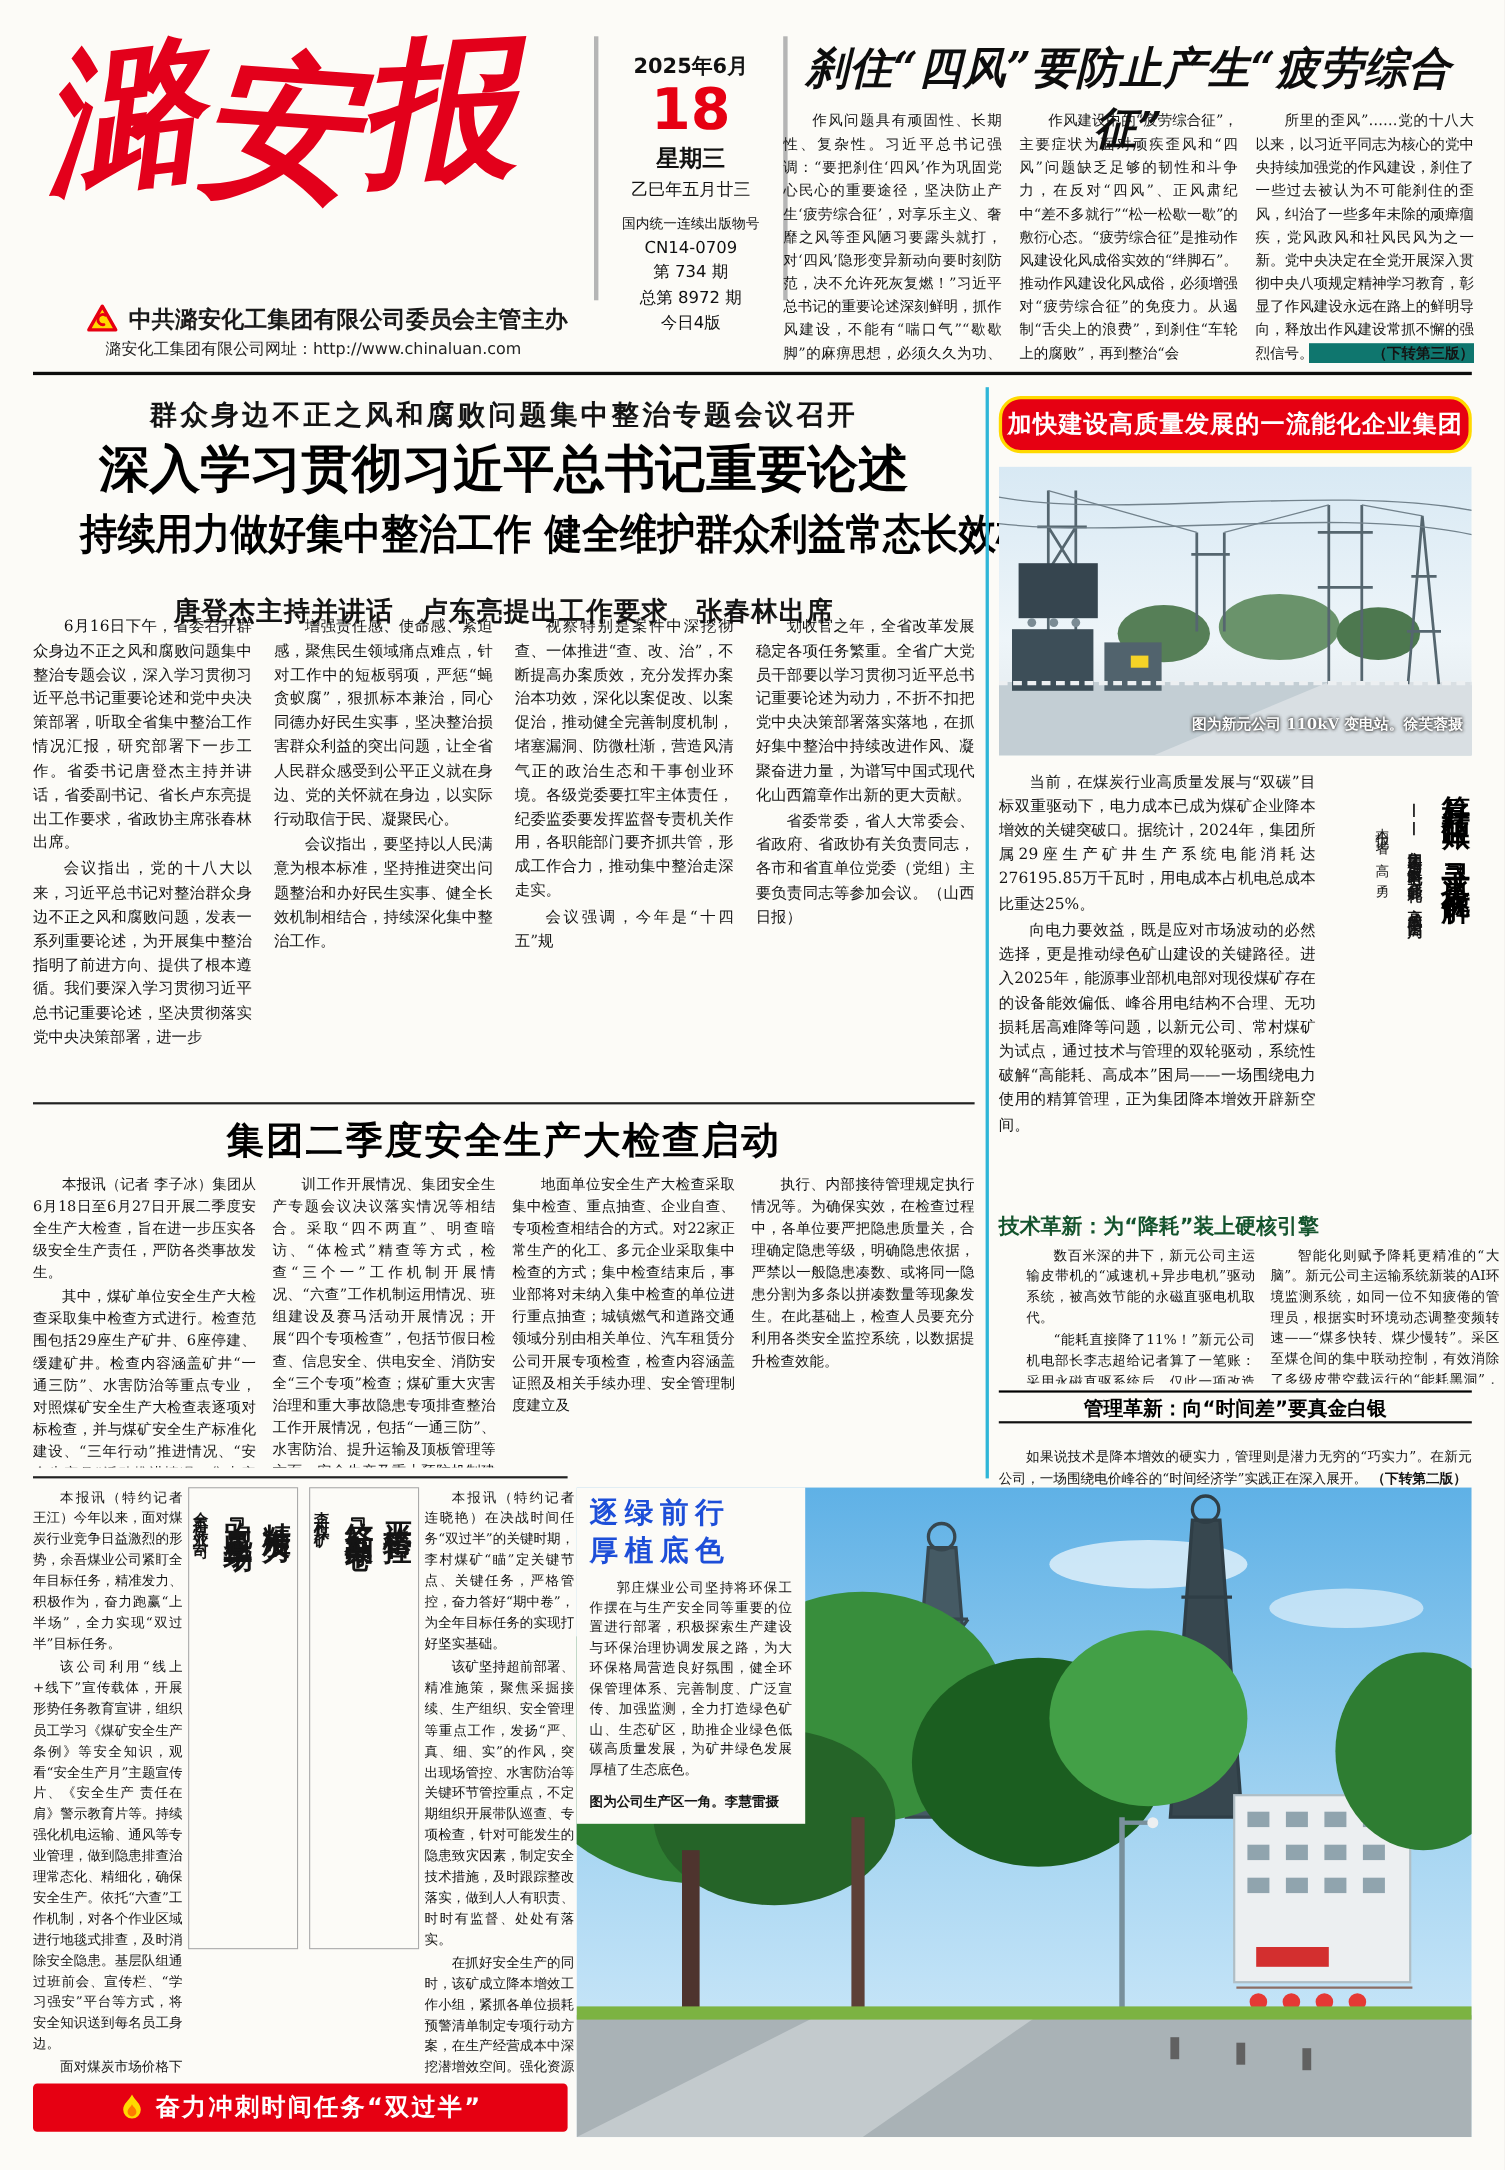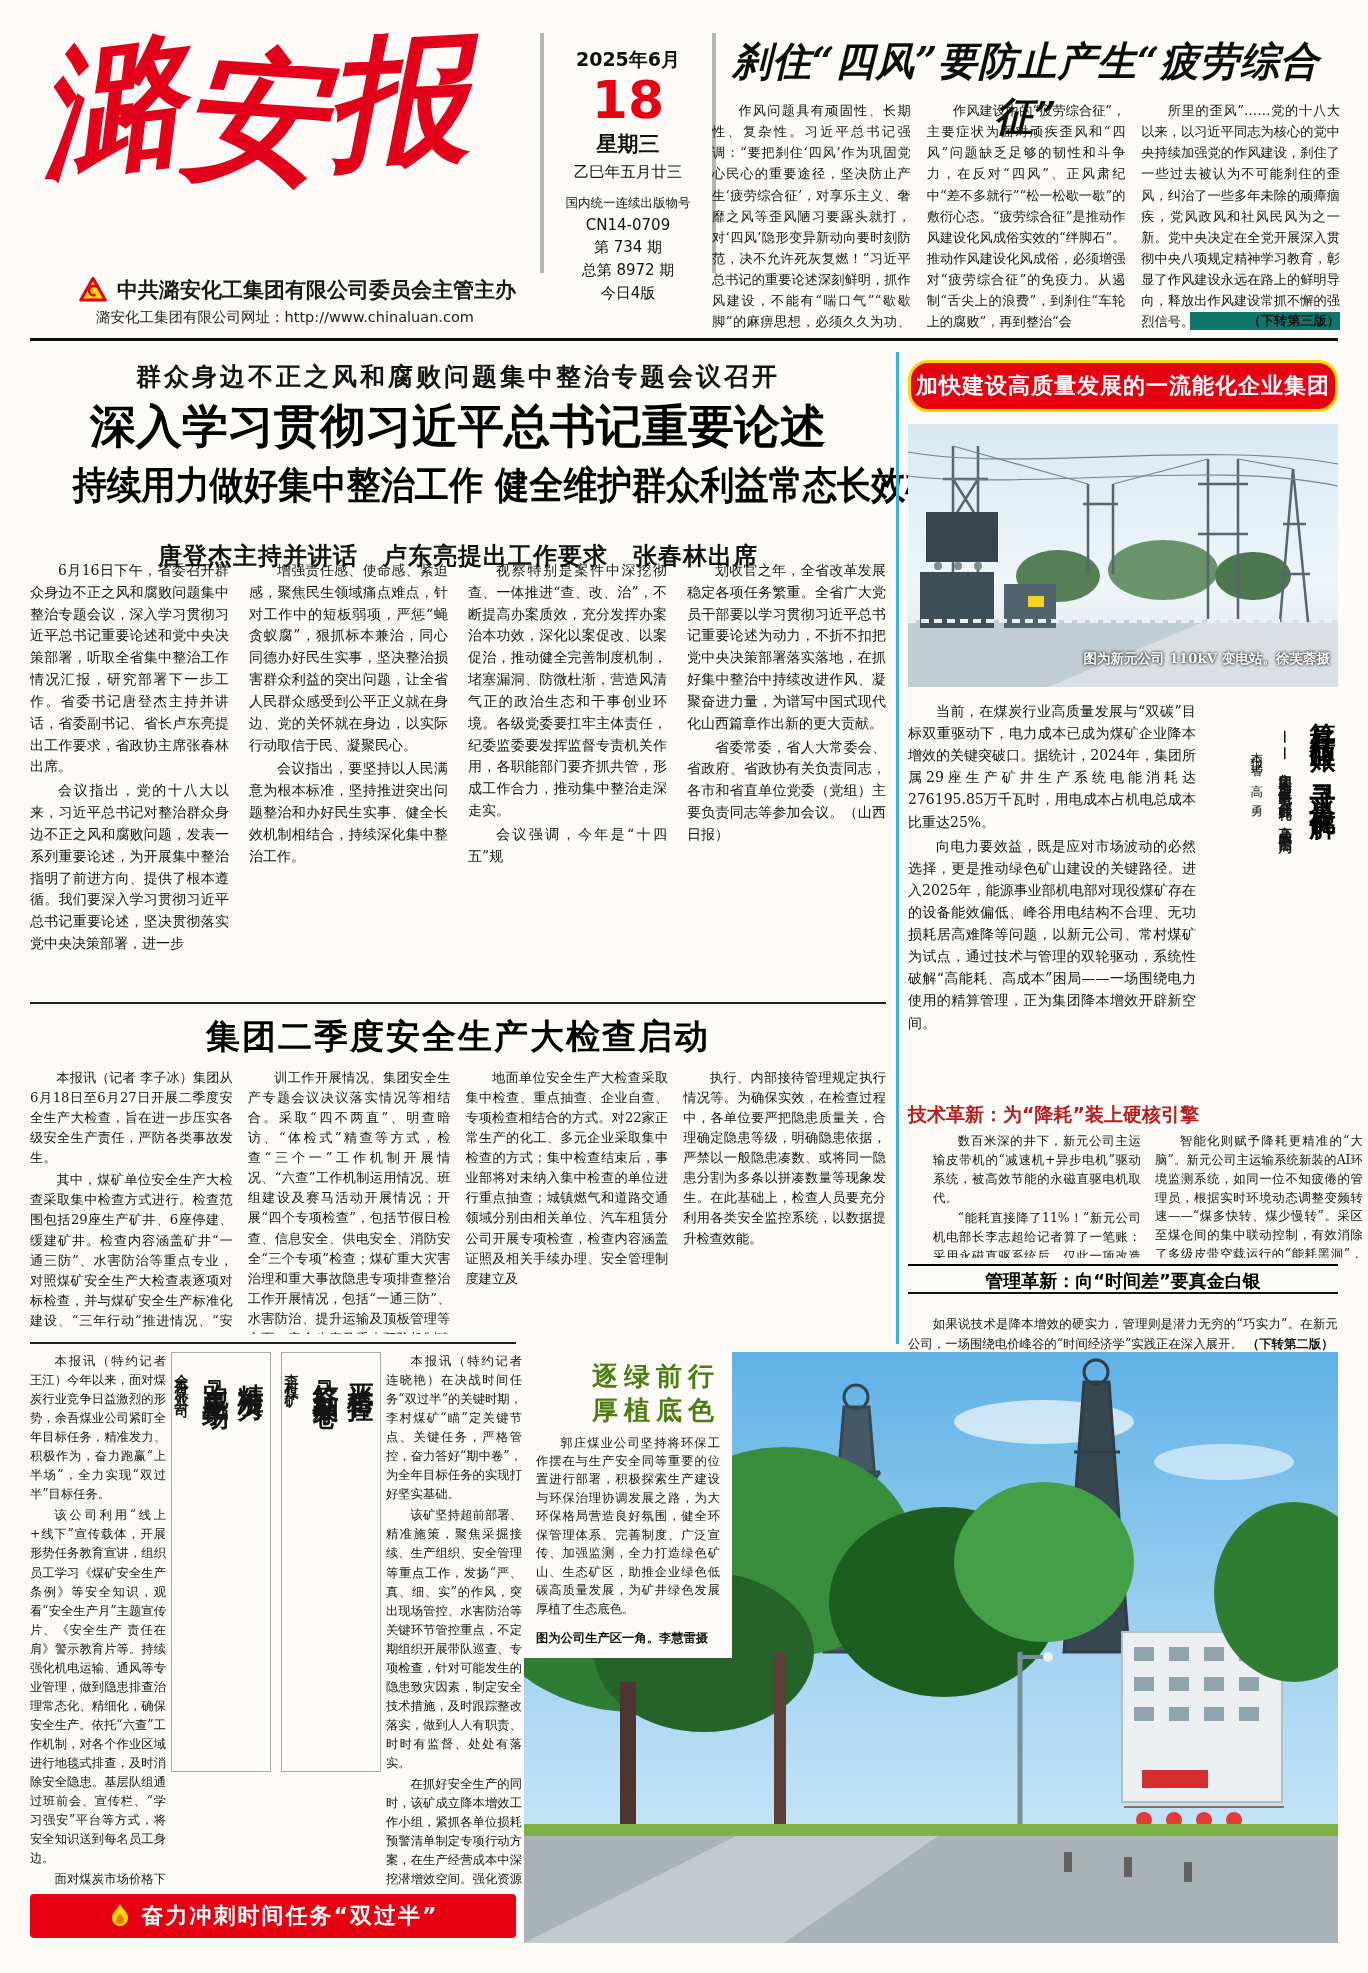--- a/index.html
+++ b/index.html
@@ -62,21 +62,21 @@
   .sub-photo{position:absolute;left:908px;top:424px;width:430px;height:263px;overflow:hidden;}
   .sub-caption{position:absolute;left:908px;top:650px;width:422px;text-align:right;color:#fff;
       font-size:13.5px;font-weight:bold;text-shadow:0 0 3px #333,0 0 3px #333;padding-right:8px;}
   .pc-lead{position:absolute;left:908px;top:700px;width:288px;height:394px;font-size:14px;line-height:1.58;overflow:hidden;}
   .vh-cluster{position:absolute;left:1202px;top:702px;width:136px;height:392px;
       display:flex;flex-direction:row-reverse;justify-content:flex-start;gap:12px;}
   .vtext{writing-mode:vertical-rl;}
   .vh-main{font-size:26px;font-weight:900;letter-spacing:6px;line-height:1.2;color:#000;}
   .vh-sub{font-size:13.5px;font-weight:bold;letter-spacing:3px;padding-top:28px;}
   .vh-byline{font-size:12.5px;letter-spacing:4px;padding-top:40px;}
-  .s1-title{position:absolute;left:908px;top:1102px;width:430px;font-size:19px;font-weight:900;color:#b91c1c;}
+  .s1-title{position:absolute;left:908px;top:1102px;width:430px;font-size:19px;font-weight:900;color:#14532d;}
   .s1-body{position:absolute;left:933px;top:1132px;width:430px;height:126px;display:flex;gap:14px;overflow:hidden;}
   .s1-col{width:208px;font-size:12.4px;line-height:1.52;overflow:hidden;}
   .s2-title{position:absolute;left:908px;top:1264px;width:430px;height:30px;line-height:30px;text-align:center;
       font-size:18px;font-weight:900;border-top:2px solid #000000;border-bottom:2px solid #111;box-sizing:border-box;color:#000;}
   .s2-para{position:absolute;left:908px;top:1302px;width:430px;height:42px;font-size:12.4px;line-height:1.55;
       overflow:hidden;text-indent:2em;text-align:justify;}
   
   .briefs{position:absolute;left:30px;top:1352px;width:486px;height:536px;display:flex;}
   .brief{display:flex;height:100%;}
   .brief-text{width:136px;font-size:12.3px;line-height:1.55;overflow:hidden;}
@@ -85,21 +85,21 @@
   .org-label{writing-mode:vertical-rl;font-size:14px;letter-spacing:6px;font-weight:bold;}
   .vtitle{writing-mode:vertical-rl;font-size:26px;font-weight:900;letter-spacing:4px;}
   .vtitle span{display:block;}
   .bottom-banner{position:absolute;left:30px;top:1894px;width:486px;height:44px;background:#e60012;
       border-radius:4px;display:flex;align-items:center;justify-content:center;gap:10px;
       color:#fff;font-size:22px;font-weight:900;letter-spacing:2px;}
   
   .bottom-photo{position:absolute;left:524px;top:1352px;width:814px;height:591px;overflow:hidden;}
   .green-box{position:absolute;left:0;top:0;width:208px;height:306px;background:#fcfbf7;
       padding:8px 12px;box-sizing:border-box;}
-  .green-title{font-size:26px;font-weight:900;color:#4d7c0f;text-align:right;letter-spacing:6px;line-height:1.3;}
+  .green-title{font-size:26px;font-weight:900;color:#1d4ed8;text-align:left;letter-spacing:6px;line-height:1.3;}
   .green-body{font-size:12.3px;line-height:1.5;margin-top:6px;text-indent:2em;text-align:justify;}
   .green-caption{font-size:12.3px;font-weight:bold;margin-top:2px;}
 </style>
 </head>
 <body>
 
 <div class="page">
 
   <div class="masthead-chars">
     <span>潞</span>

